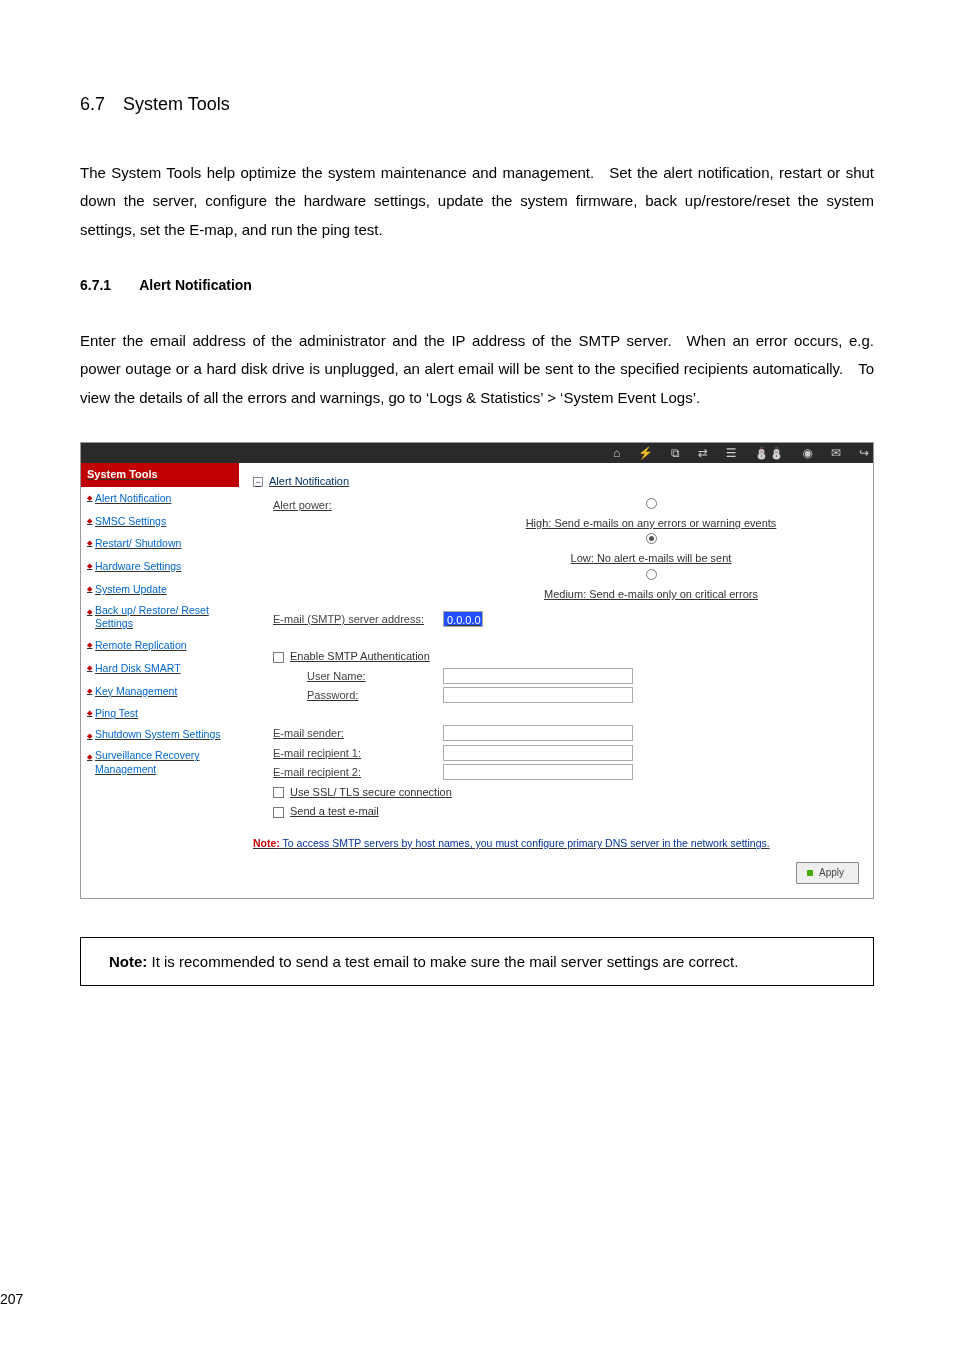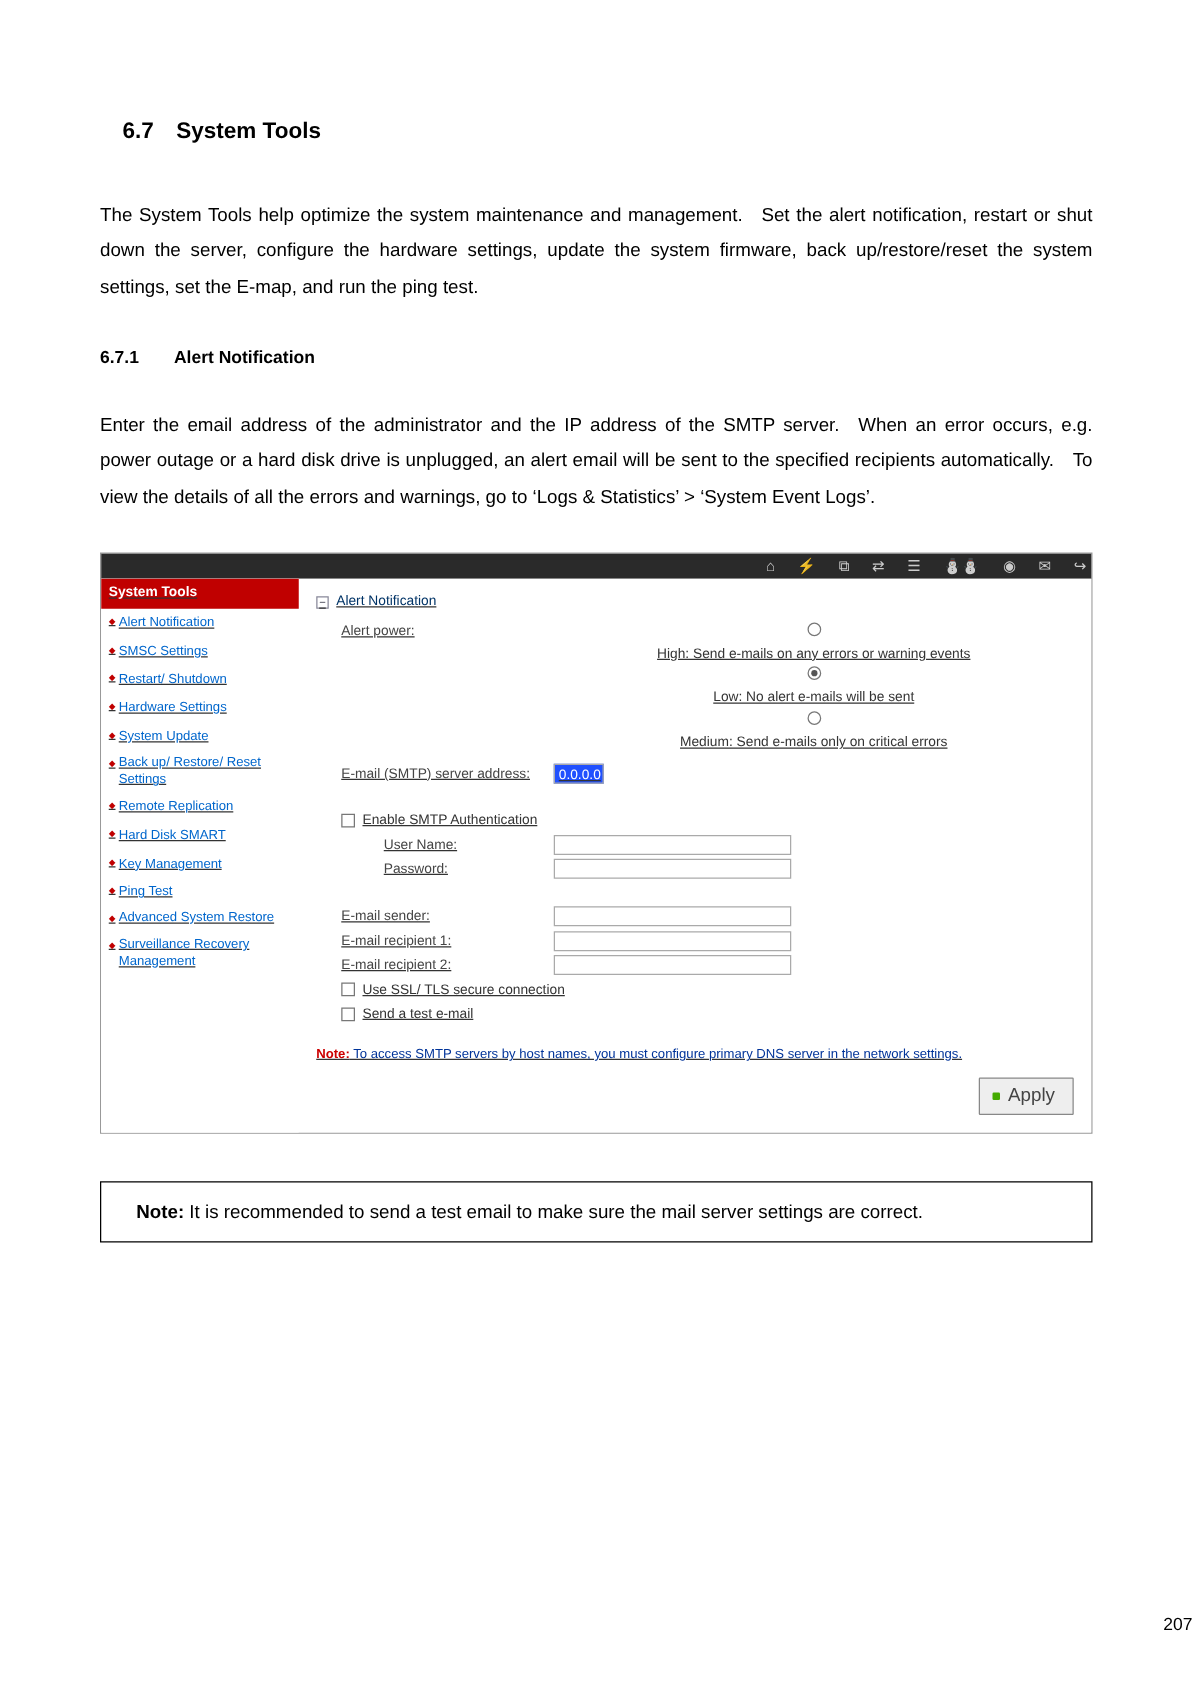--- a/index.html
+++ b/index.html
@@ -9,24 +9,23 @@
     background: #fff;
     color: #000;
     font-size: 14px;
     line-height: 1.6;
   }
   .page {
     padding: 90px 80px 0 80px;
   }
   h2.section-title {
     font-size: 18px;
-    font-weight: bold;
+    font-weight: normal;
     margin-bottom: 40px;
     font-family: Verdana, Arial, sans-serif;
-    margin-left: 18px;
   }
   .body-text {
     font-size: 15px;
     line-height: 1.9;
     margin-bottom: 30px;
     text-align: justify;
   }
   h3.subsec {
     font-size: 14px;
     font-weight: bold;
@@ -127,37 +126,37 @@
   .txt-input.highlight { background:#2050ff; color:#fff; }
   .chk-row { padding-left:20px; margin:2px 0; }
   .section-gap { height:16px; }
   .note-text { color:#cc0000; font-weight:bold; margin-top:14px; font-size:10.5px; }
   .note-text .note-body { color:#003399; font-weight:normal; }
   .apply-row { text-align:right; margin-top:10px; }
   .apply-btn {
     display:inline-flex; align-items:center; gap:6px;
     border:1px solid #888; background:#eee;
     padding:2px 14px 2px 10px;
-    font-size:15px; color:#444;
+    font-size:10px; color:#444;
     border-radius:1px;
   }
   .apply-btn .gdot { width:6px; height:6px; background:#4a0; border-radius:1px;}
   
   .note-box {
     border:1px solid #000;
     padding:10px 28px;
     margin-top:38px;
     font-size:15px;
     line-height:1.8;
   }
   .page-num {
     position:absolute;
     bottom:40px;
     left:0; right:0;
-    text-align:right;
+    text-align:left;
     font-size:14px;
   }
 </style>
 </head>
 <body>
 
 <div class="page">
   <h2 class="section-title">6.7 System Tools</h2>
 
   <p class="body-text">The System Tools help optimize the system maintenance and management. Set the alert notification, restart or shut down the server, configure the hardware settings, update the system firmware, back up/restore/reset the system settings, set the E-map, and run the ping test.</p>
@@ -216,21 +215,21 @@
         <div class="side-item">
             <span class="bullet">◆</span>
             <span class="lbl">Key Management</span>
           </div>
         <div class="side-item">
             <span class="bullet">◆</span>
             <span class="lbl">Ping Test</span>
           </div>
         <div class="side-item multiline">
             <span class="bullet">◆</span>
-            <span class="lbl">Advanced System Restore</span>
+            <span class="lbl">Shutdown System Settings</span>
           </div>
         <div class="side-item multiline">
             <span class="bullet">◆</span>
             <span class="lbl">Surveillance Recovery Management</span>
           </div>
       </div>
 
       <div class="content">
         <div class="collapse-row">
           <span class="minus">−</span>

